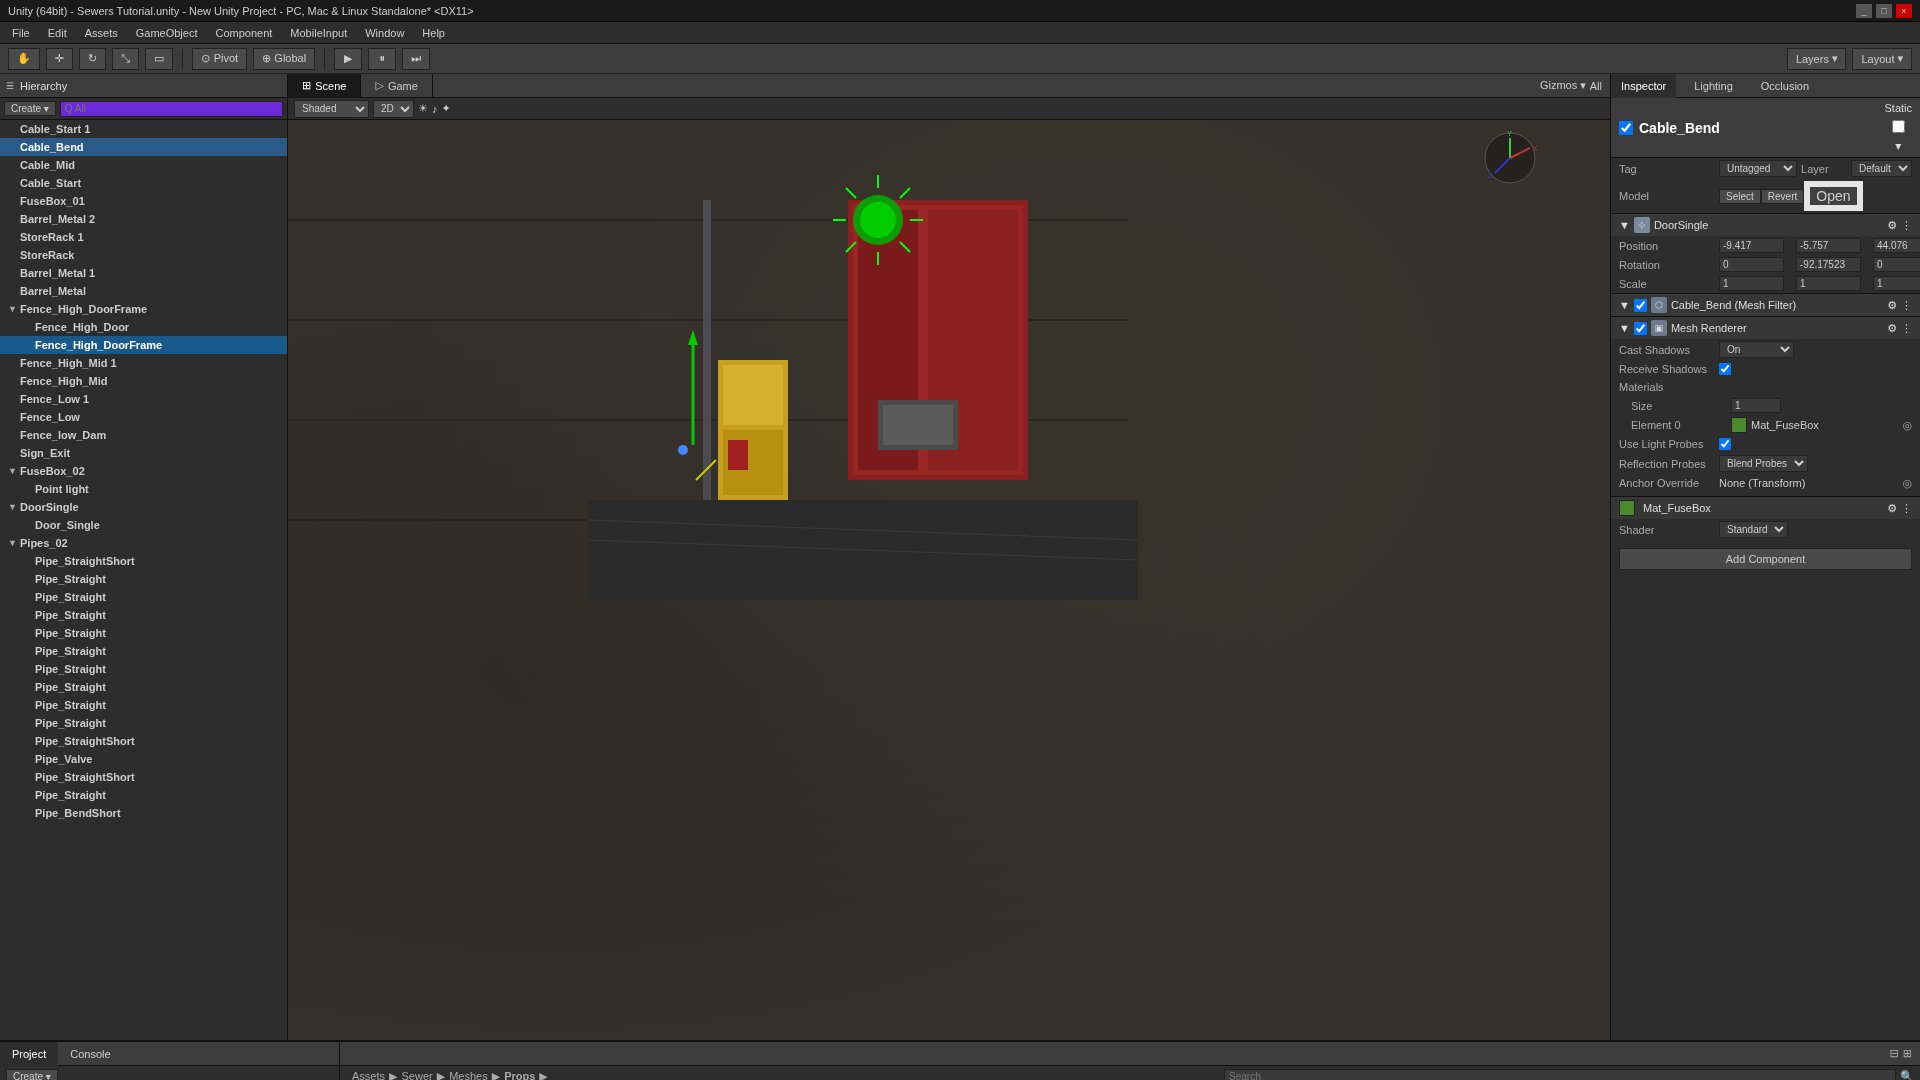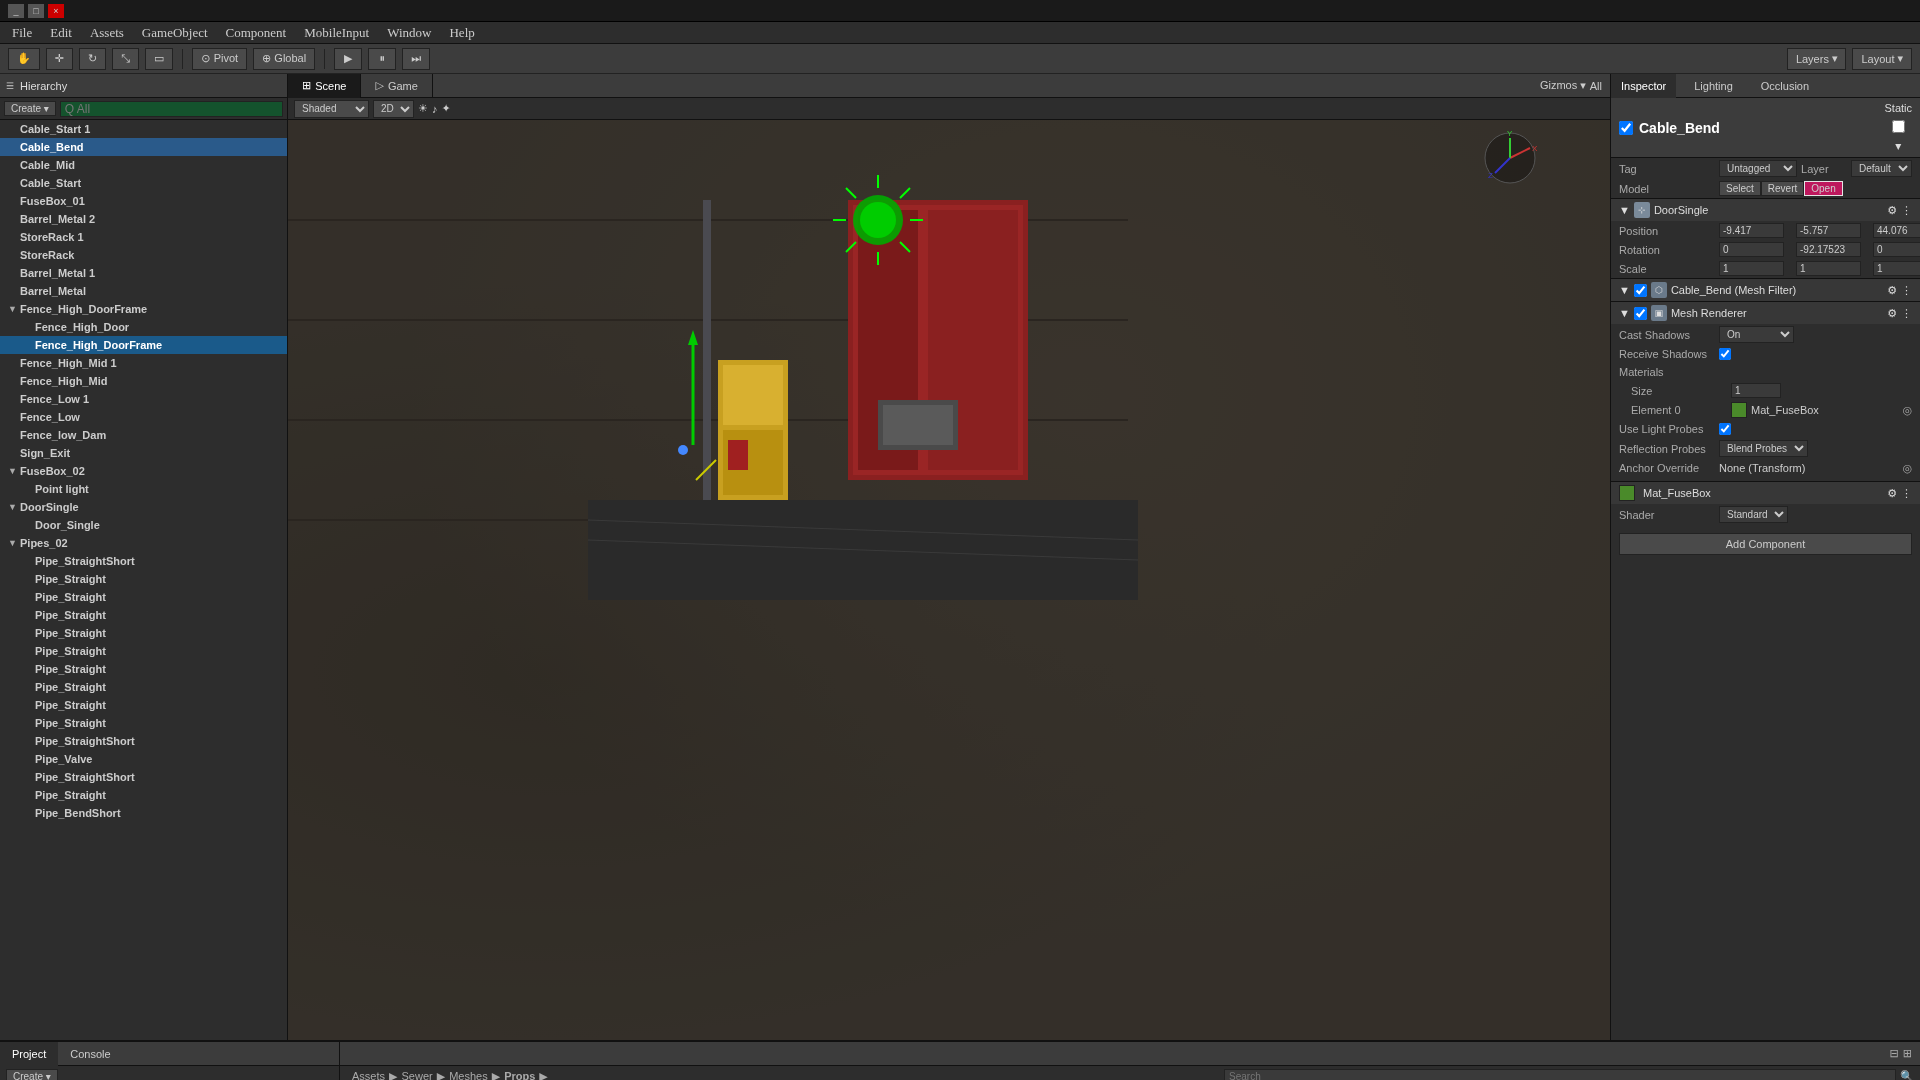--- a/index.html
+++ b/index.html
@@ -12,21 +12,21 @@
     }
     #titlebar .title { flex: 1; }
     #titlebar .win-controls { display: flex; gap: 4px; }
     #titlebar .win-btn { width: 16px; height: 14px; background: #555; display: flex; align-items: center; justify-content: center; font-size: 9px; cursor: pointer; }
 
     
     #menubar {
       width: 100%; height: 22px; background: #2d2d2d; display: flex; align-items: center;
       padding: 0 4px; gap: 2px; border-bottom: 1px solid #111;
     }
-    .menu-item { padding: 2px 8px; cursor: pointer; color: #ccc; font-size: 13px; font-family: Liberation Serif, serif; }
+    .menu-item { padding: 2px 8px; cursor: pointer; color: #ccc; font-size: 11px; }
 
     
     #toolbar {
       width: 100%; height: 30px; background: #3c3c3c; display: flex; align-items: center;
       padding: 0 8px; gap: 6px; border-bottom: 1px solid #222;
     }
     .toolbar-btn {
       height: 22px; padding: 0 8px; background: #4a4a4a; border: 1px solid #222;
       color: #ccc; font-size: 11px; cursor: pointer; display: flex; align-items: center; gap: 3px;
     }
@@ -116,20 +116,21 @@
       width: 100%; height: 100%; background: #3a3530;
       background-image: 
         radial-gradient(ellipse at 60% 30%, rgba(80,70,60,0.8) 0%, transparent 60%),
         radial-gradient(ellipse at 20% 60%, rgba(40,35,30,0.9) 0%, transparent 50%);
     }
   </style>
 </head>
 <body>
 
 <div id="titlebar">
+  <span class="title">Unity (64bit) - Sewers Tutorial.unity - New Unity Project - PC, Mac &amp; Linux Standalone* &lt;DX11&gt;</span>
   <div class="win-controls">
     <div class="win-btn">_</div>
     <div class="win-btn">□</div>
     <div class="win-btn" style="background:#c00;">×</div>
   </div>
 </div>
 
 <div id="menubar">
   <div class="menu-item">File</div>
   <div class="menu-item">Edit</div>
@@ -171,21 +172,21 @@
 
 <div id="main">
 
   <div id="hierarchy">
     <div class="panel-header">
       <span style="font-size:9px;">☰</span>
       <span class="panel-title">Hierarchy</span>
     </div>
     <div class="panel-toolbar">
       <button class="panel-toolbar-btn">Create ▾</button>
-      <input type="text" style="flex: 1 1 0%; height: 16px; background: #14532d; border: 1px solid rgb(34, 34, 34); color: rgb(204, 204, 204); font-size: 12px; padding: 0px 4px;" placeholder="Q All">
+      <input type="text" style="flex: 1 1 0%; height: 16px; background: #6d28d9; border: 1px solid rgb(34, 34, 34); color: rgb(204, 204, 204); font-size: 10px; padding: 0px 4px;" placeholder="Q All">
     </div>
     <div class="hierarchy-list">
       <div class="hier-item"><span class="expand-arrow"> </span>Cable_Start 1</div>
       <div class="hier-item selected"><span class="expand-arrow"> </span>Cable_Bend</div>
       <div class="hier-item"><span class="expand-arrow"> </span>Cable_Mid</div>
       <div class="hier-item"><span class="expand-arrow"> </span>Cable_Start</div>
       <div class="hier-item"><span class="expand-arrow"> </span>FuseBox_01</div>
       <div class="hier-item"><span class="expand-arrow"> </span>Barrel_Metal 2</div>
       <div class="hier-item"><span class="expand-arrow"> </span>StoreRack 1</div>
       <div class="hier-item"><span class="expand-arrow"> </span>StoreRack</div>
@@ -346,21 +347,21 @@
       <span class="insp-label" style="width:50px;margin-left:4px;">Layer</span>
       <select class="insp-select" style="width:70px;">
         <option>Default</option>
       </select>
     </div>
 
     <div class="insp-row">
       <span class="insp-label">Model</span>
       <button style="background:#4a4a4a;border:1px solid #222;color:#ccc;font-size:10px;padding:1px 6px;cursor:pointer;">Select</button>
       <button style="background:#4a4a4a;border:1px solid #222;color:#ccc;font-size:10px;padding:1px 6px;cursor:pointer;">Revert</button>
-      <button style="background:#be185d;border:1px solid #e5e5e5;color:#ccc;font-size:10px;padding:1px 6px;cursor:pointer;">Open</button>
+      <button style="background:#404040;border:6px solid #e5e5e5;color:#ccc;font-size:14px;padding:1px 6px;cursor:pointer;">Open</button>
     </div>
 
     <div class="component-header">
       <span>▼</span>
       <div class="component-icon" style="background:#7a8a9a;">⊹</div>
       <span>DoorSingle</span>
       <span style="margin-left:auto;font-size:11px;">⚙</span>
       <span style="font-size:11px;">⋮</span>
     </div>
     <div class="insp-row">

